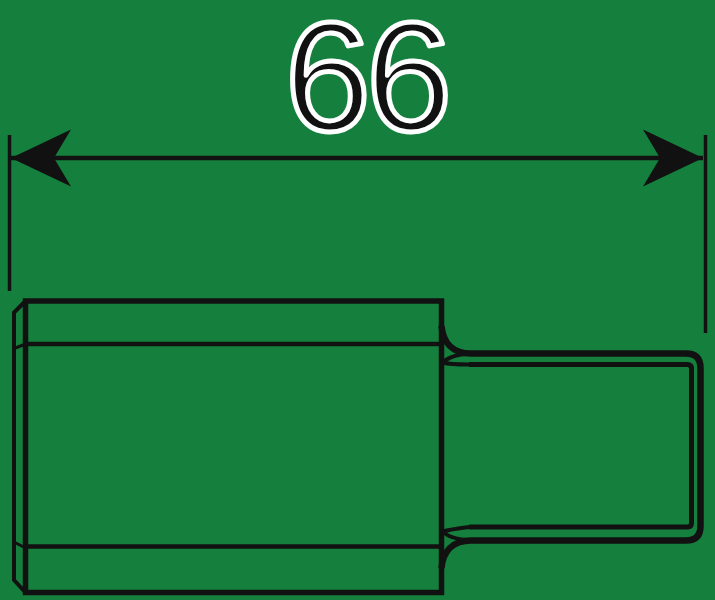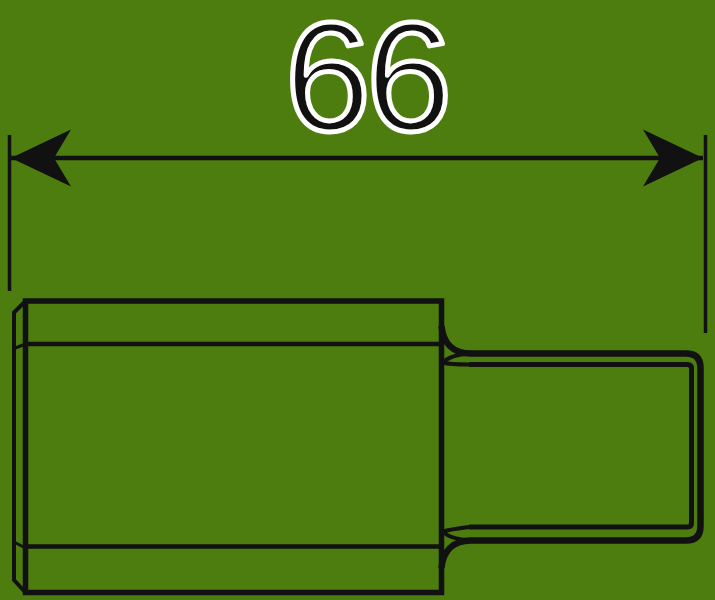--- a/index.html
+++ b/index.html
@@ -8,21 +8,21 @@
     background: #ffffff;
     width: 715px;
     height: 600px;
     overflow: hidden;
     font-family: "Liberation Sans", sans-serif;
   }
   .canvas {
     position: relative;
     width: 715px;
     height: 600px;
-    background: #4d7c0f;
+    background: #15803d;
   }
   svg { display: block; }
   .dim-label {
     font-family: "Liberation Sans", "DejaVu Sans", sans-serif;
     font-weight: 300;
     letter-spacing: -5px;
   }
 </style>
 </head>
 <body>

